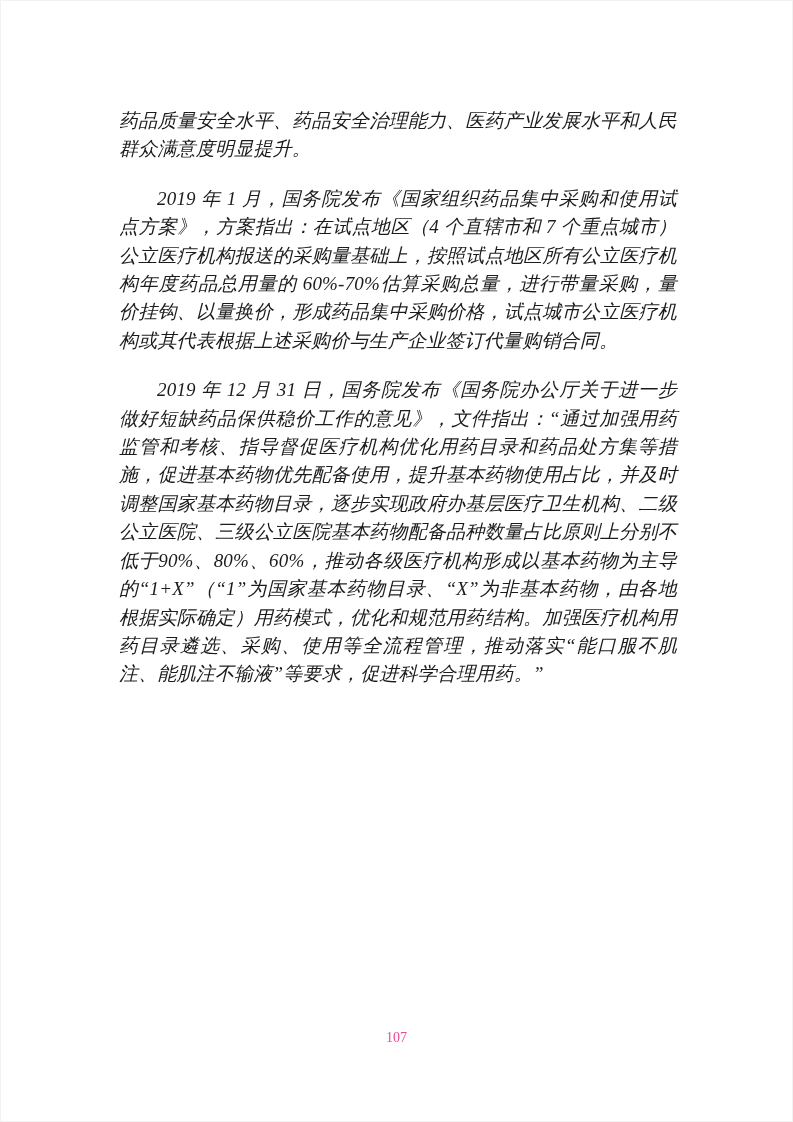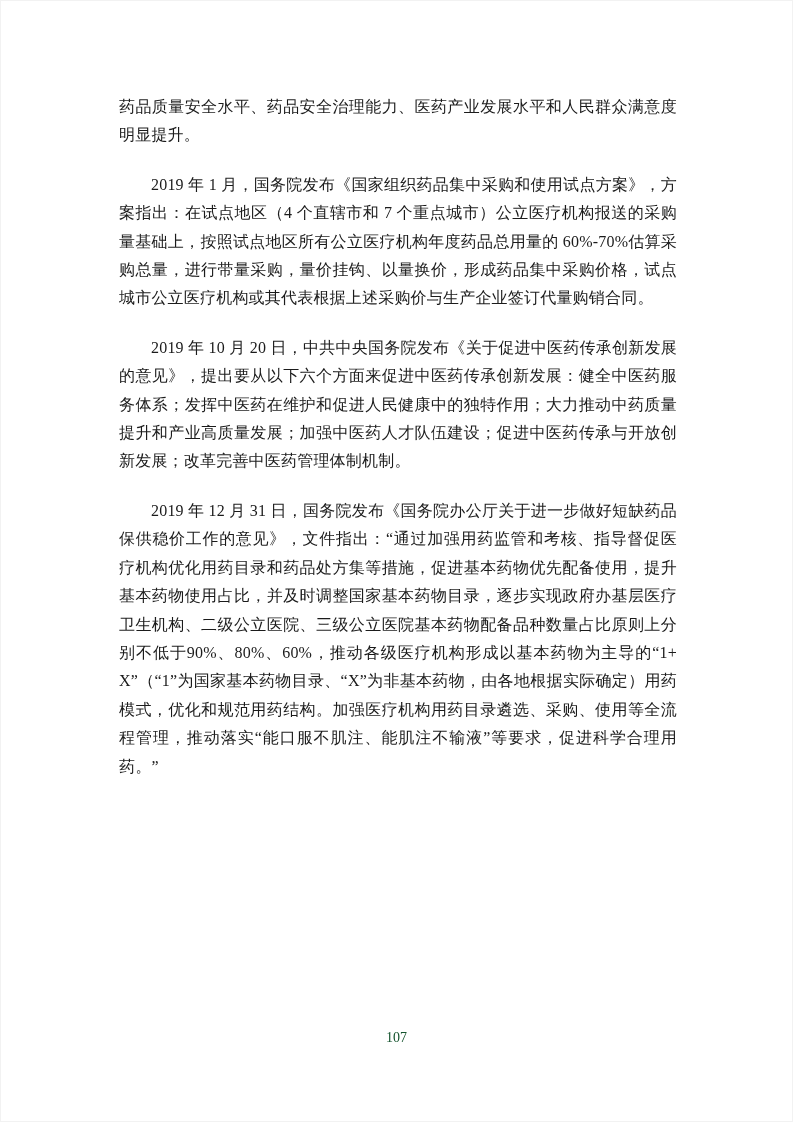--- a/index.html
+++ b/index.html
@@ -19,46 +19,46 @@
     font-family: "Liberation Serif", "DejaVu Serif", serif;
     color: #1b1b1b;
   }
   .content {
     position: absolute;
     top: 92px;
     left: 118px;
     width: 558px;
   }
   .content p {
-    margin: 0 0 21px 0;
-    font-size: 16px;
+    margin: 14px 0 21px 0;
+    font-size: 19px;
     line-height: 28.4px;
     text-align: justify;
     text-justify: inter-ideograph;
     word-break: break-all;
     letter-spacing: 0.2px;
+    font-style: italic;
   }
   .content p.indent {
     text-indent: 2em;
   }
   .page-number {
     position: absolute;
     top: 1028px;
     left: 0;
     width: 100%;
     text-align: center;
     font-size: 14px;
     line-height: 18px;
-    color: #14532d;
+    color: #ec4899;
   }
 </style>
 </head>
 <body>
 
 <div class="page">
   <div class="content">
     <p>药品质量安全水平、药品安全治理能力、医药产业发展水平和人民群众满意度明显提升。</p>
     <p class="indent">2019 年 1 月，国务院发布《国家组织药品集中采购和使用试点方案》，方案指出：在试点地区（4 个直辖市和 7 个重点城市）公立医疗机构报送的采购量基础上，按照试点地区所有公立医疗机构年度药品总用量的 60%-70%估算采购总量，进行带量采购，量价挂钩、以量换价，形成药品集中采购价格，试点城市公立医疗机构或其代表根据上述采购价与生产企业签订代量购销合同。</p>
-    <p class="indent">2019 年 10 月 20 日，中共中央国务院发布《关于促进中医药传承创新发展的意见》，提出要从以下六个方面来促进中医药传承创新发展：健全中医药服务体系；发挥中医药在维护和促进人民健康中的独特作用；大力推动中药质量提升和产业高质量发展；加强中医药人才队伍建设；促进中医药传承与开放创新发展；改革完善中医药管理体制机制。</p>
     <p class="indent">2019 年 12 月 31 日，国务院发布《国务院办公厅关于进一步做好短缺药品保供稳价工作的意见》，文件指出：“通过加强用药监管和考核、指导督促医疗机构优化用药目录和药品处方集等措施，促进基本药物优先配备使用，提升基本药物使用占比，并及时调整国家基本药物目录，逐步实现政府办基层医疗卫生机构、二级公立医院、三级公立医院基本药物配备品种数量占比原则上分别不低于90%、80%、60%，推动各级医疗机构形成以基本药物为主导的“1+X”（“1”为国家基本药物目录、“X”为非基本药物，由各地根据实际确定）用药模式，优化和规范用药结构。加强医疗机构用药目录遴选、采购、使用等全流程管理，推动落实“能口服不肌注、能肌注不输液”等要求，促进科学合理用药。”</p>
   </div>
   <div class="page-number">107</div>
 </div>
 
 </body></html>

